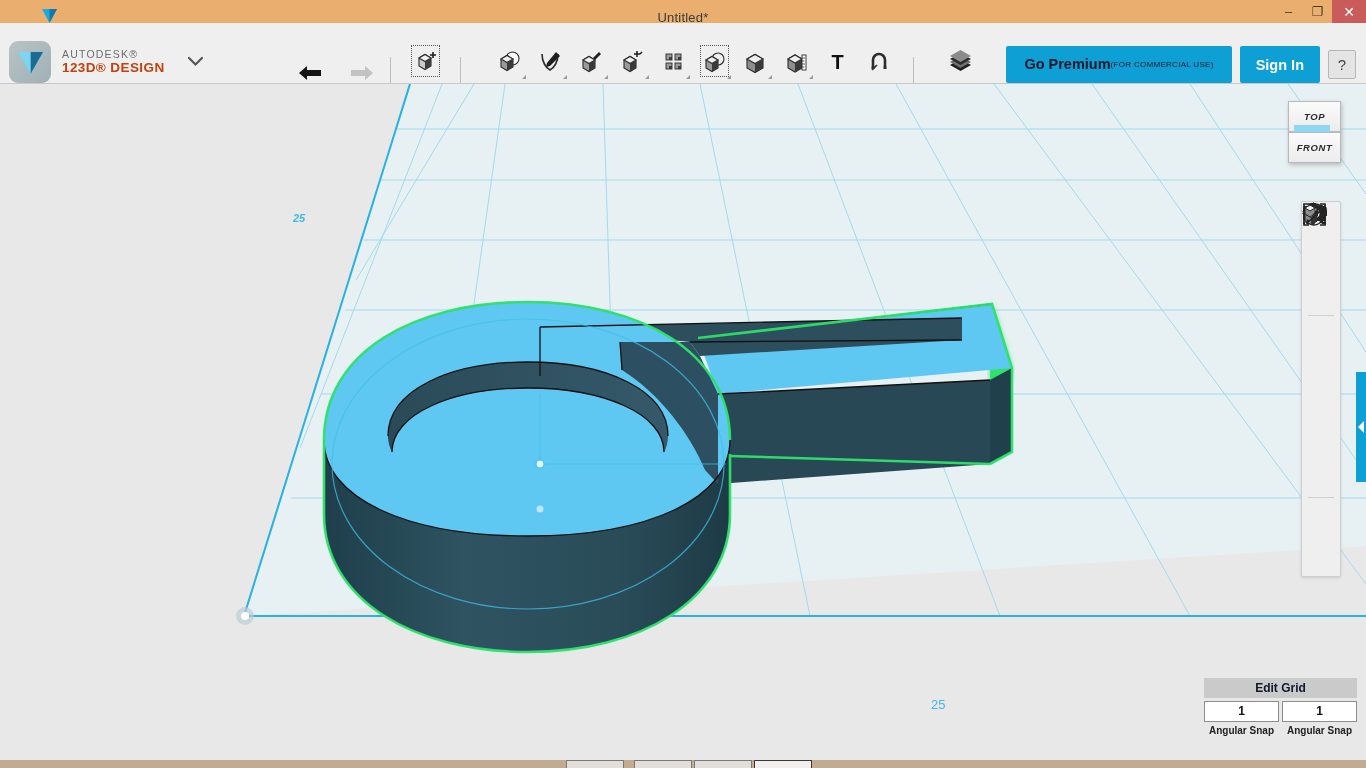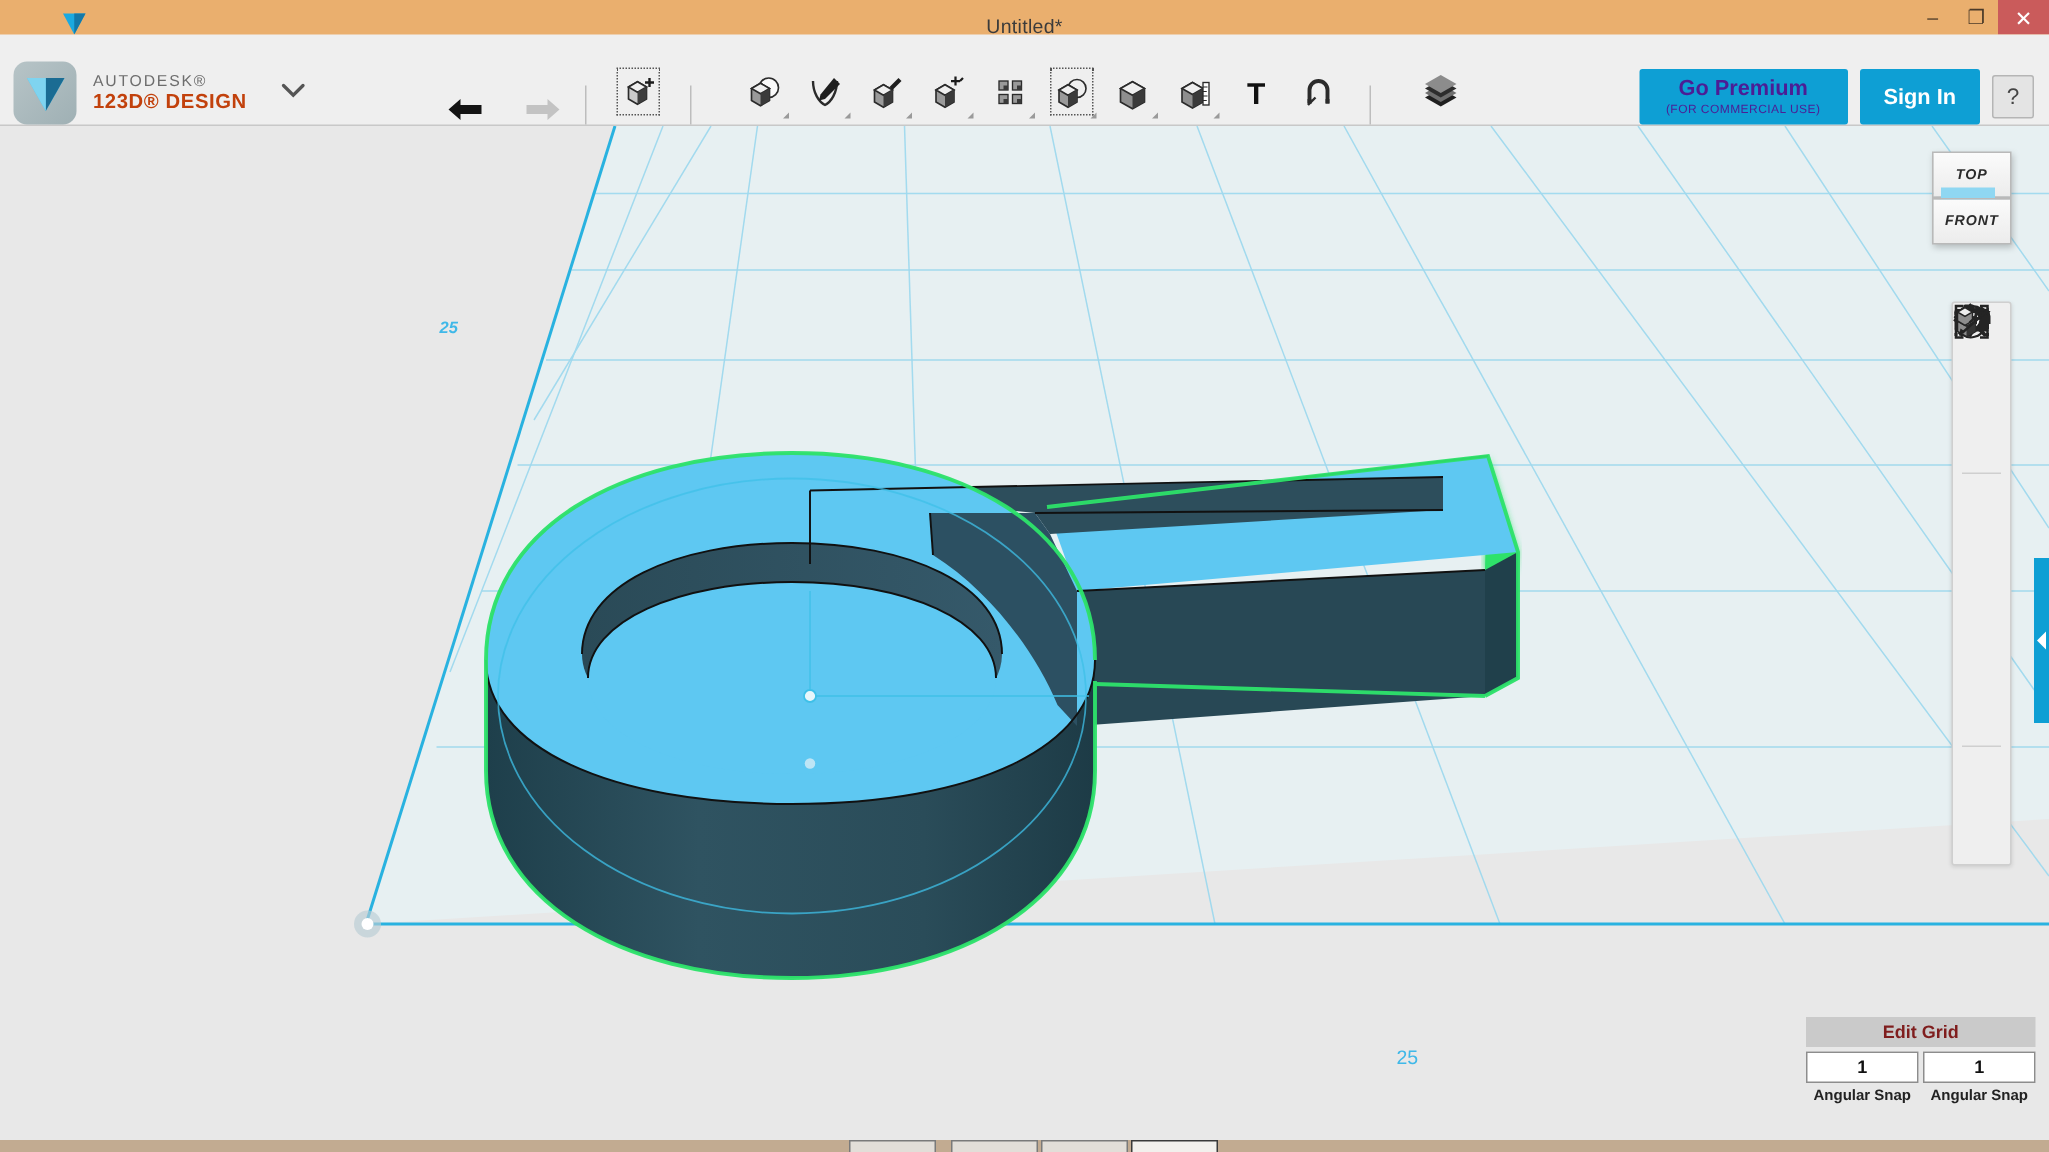--- a/index.html
+++ b/index.html
@@ -57,22 +57,22 @@
   }
   .tool .tri {
     position:absolute; right:4px; bottom:4px;
     width:0; height:0; border-left:4px solid transparent;
     border-bottom:4px solid #9a9a9a;
   }
   .tool.selbox { outline:1px dotted #555; outline-offset:-7px; }
 
   #tb-right { margin-left:auto; display:flex; align-items:center; padding-right:10px; gap:8px; }
   #go-premium {
-    background:#0e9fd4; color:#4c1d95; border:none; height:37px; padding:0 18px;
-    border-radius:2px; display:flex; flex-direction:column;
+    background:#0e9fd4; color:#0f172a; border:none; height:37px; padding:0 18px;
+    border-radius:2px; display:flex; 
     align-items:center; justify-content:center; line-height:1.05;
   }
   #gp-main { font-size:14.5px; font-weight:bold; }
   #gp-sub  { font-size:8px; letter-spacing:.3px; margin-top:2px; }
   #sign-in {
     background:#0e9fd4; color:#fff; border:none; height:37px; padding:0 16px;
     border-radius:2px; font-size:14.5px; font-weight:bold;
   }
   #help-btn {
     width:28px; height:29px; background:#e4e4e4; border:1px solid #b5b5b5;
@@ -128,21 +128,21 @@
   }
   #panel-tab .arrow {
     width:0; height:0; border-top:6px solid transparent;
     border-bottom:6px solid transparent; border-right:6px solid #fff;
   }
 
   
   #editgrid { position:absolute; right:9px; bottom:12px; width:153px; }
   #eg-title {
     background:#cacaca; text-align:center; font-size:12px; font-weight:bold;
-    color:#7f1d1d; padding:3px 0;
+    color:#0f172a; padding:3px 0;
   }
   #eg-fields { display:flex; gap:3px; margin-top:3px; }
   .eg-col { flex:1; }
   .eg-input {
     width:100%; height:21px; background:#fff; border:1px solid #8d8d8d;
     text-align:center; font-size:12px; font-weight:bold; color:#111; line-height:19px;
   }
   .eg-label { text-align:center; font-size:10px; color:#222; margin-top:3px; font-weight:bold; }
 
   

